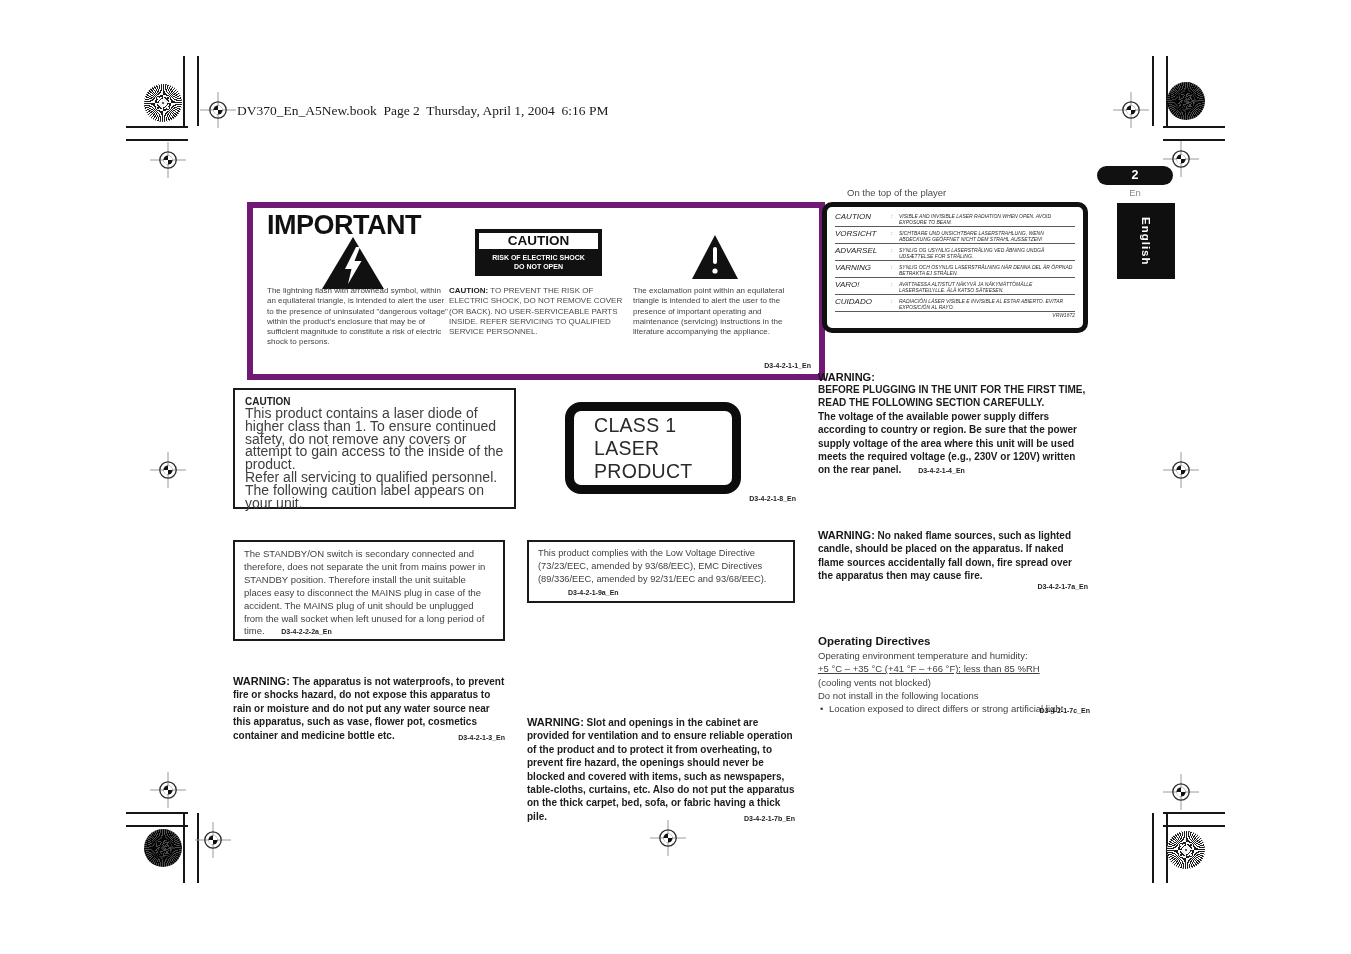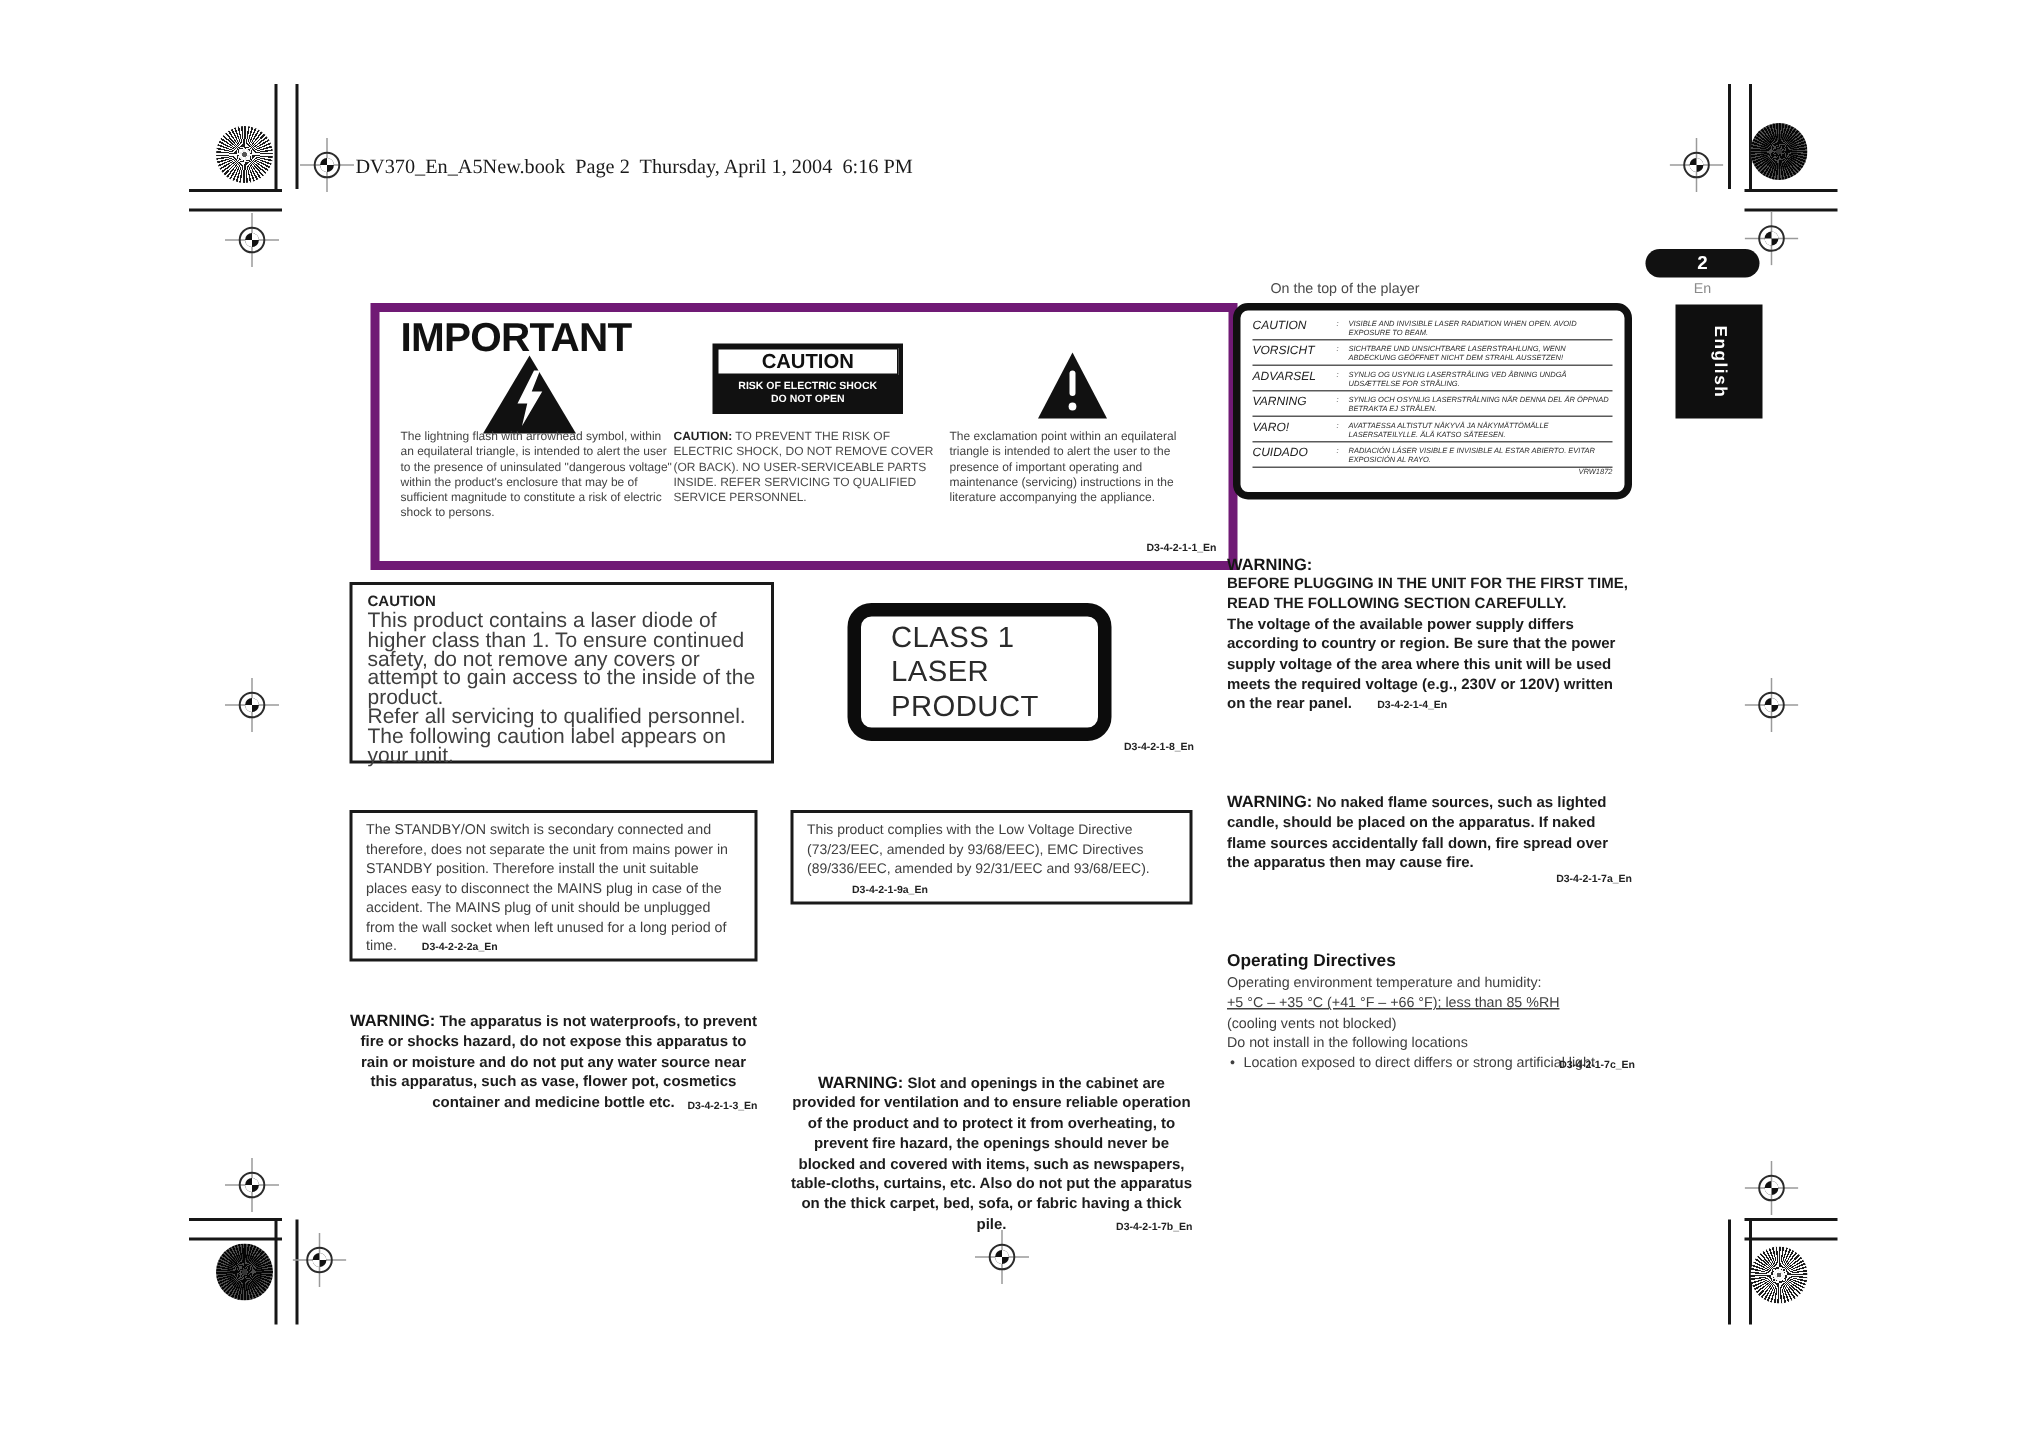--- a/index.html
+++ b/index.html
@@ -78,21 +78,21 @@
   .oe-body{font-size:9.5px;line-height:13.3px;color:#3f3f3f;}
   .oe-underline{text-decoration:underline;}
   .oe-bullets{position:relative;}
   .oe-bullet{padding-left:11px;position:relative;}
   .oe-bullet::before{content:"•";position:absolute;left:2px;top:0;}
   .oe-code{position:absolute;right:0;bottom:1px;}
   
   .warn-block{position:absolute;}
   .warn-water{left:233px;top:675px;width:272px;}
   .warn-vent{left:527px;top:649px;width:268px;}
-  .rel{position:relative;text-align:center;}
+  .rel{position:relative;}
   .abs-code{position:absolute;right:0;bottom:1px;}
 </style>
 </head>
 <body>
 
 <div class="page">
 
   <svg width="0" height="0" style="position:absolute">
     <defs>
       <symbol id="regmark" viewBox="-18 -18 36 36">

